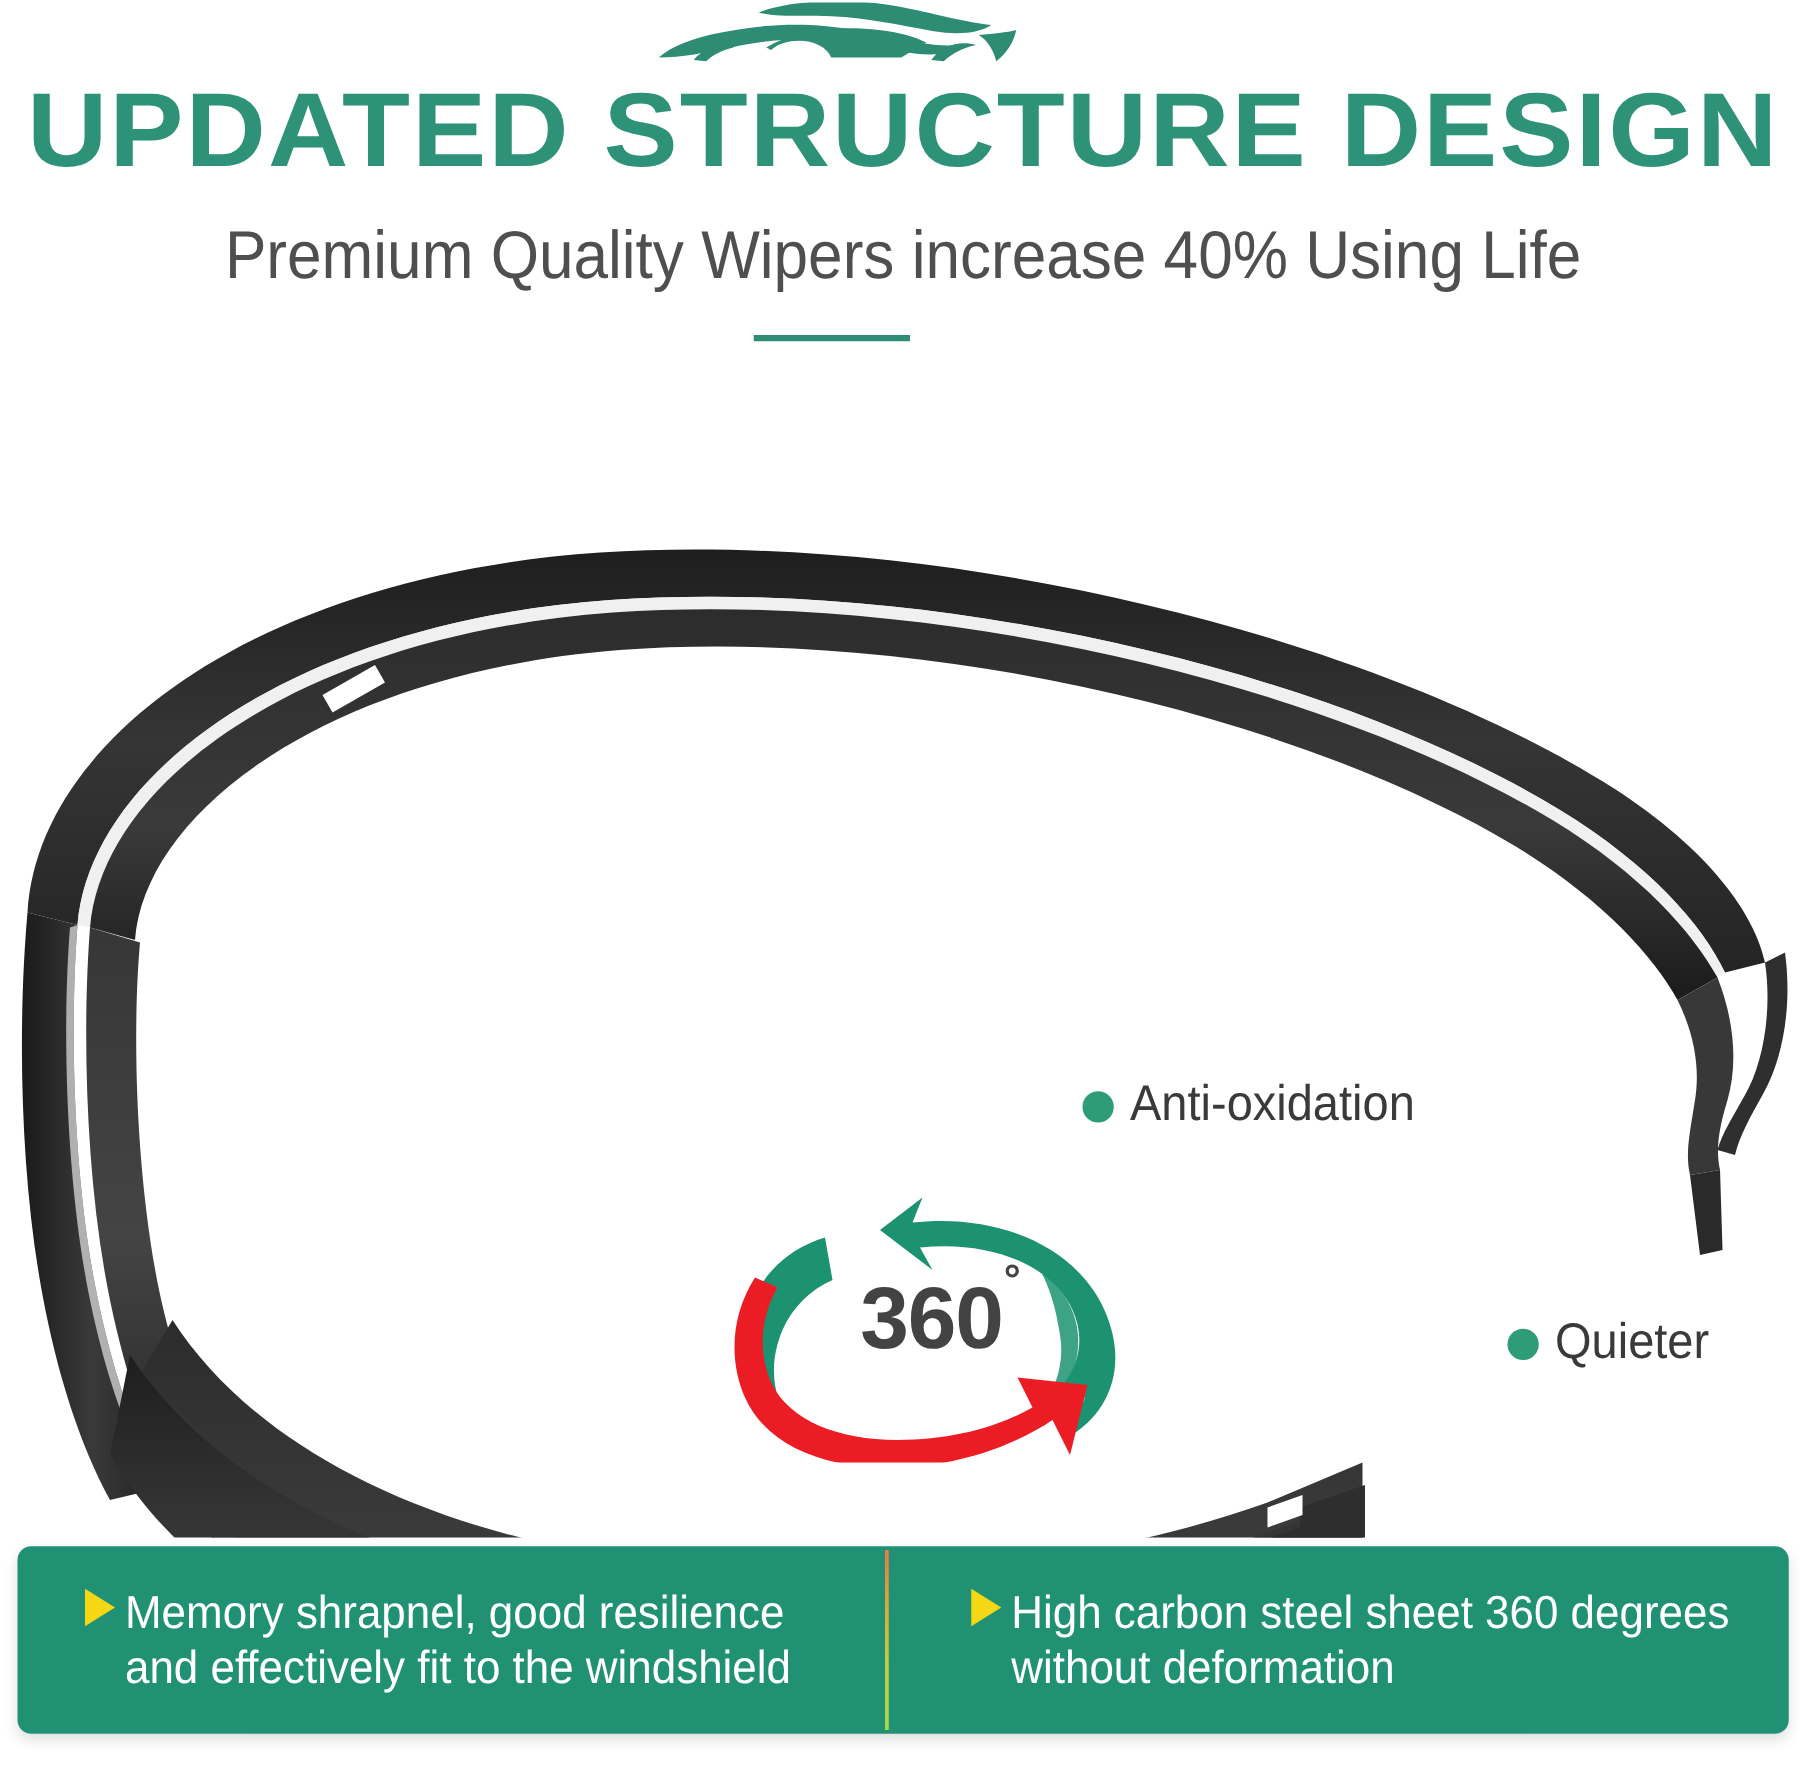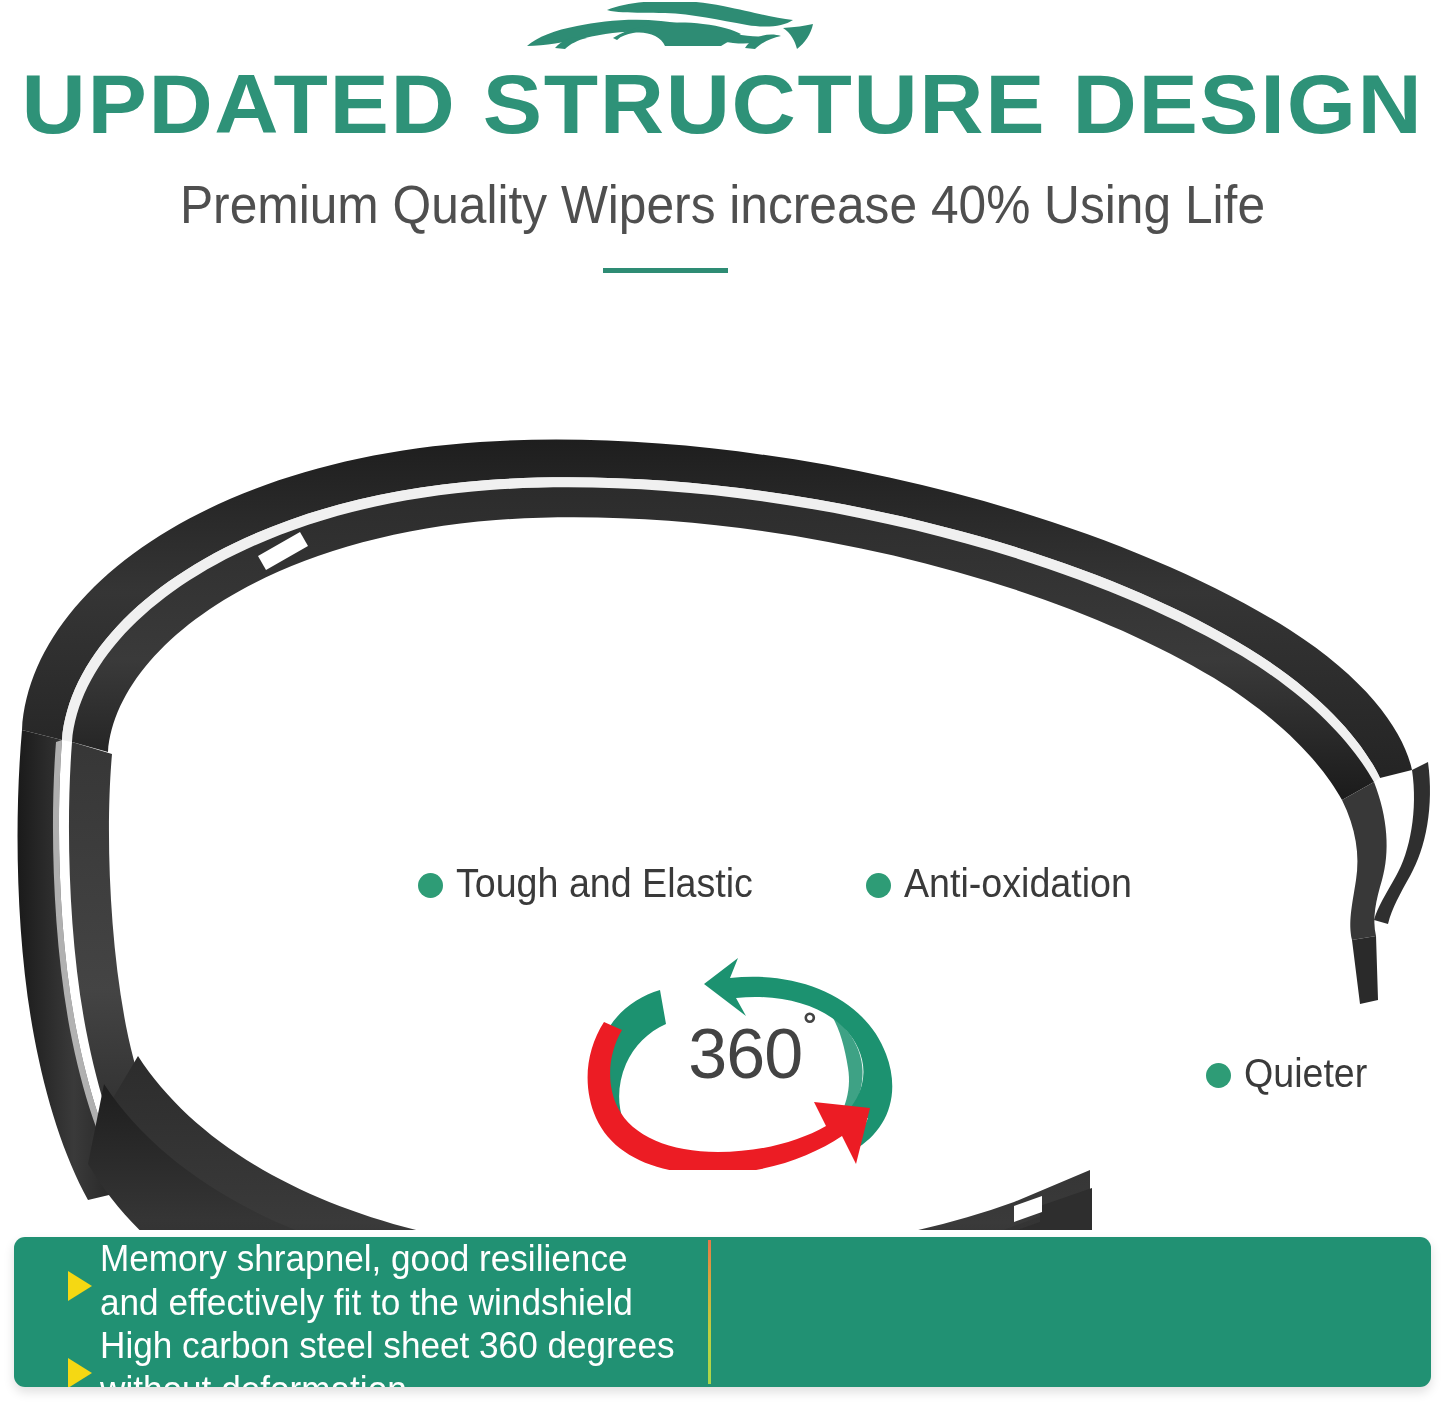--- a/index.html
+++ b/index.html
@@ -134,21 +134,21 @@
   #badge-text {
     position: absolute;
     left: 0; top: 0;
     width: 360px; height: 220px;
     display: flex;
     align-items: center;
     justify-content: center;
   }
   #badge-text .num {
     font-family: "Liberation Sans", sans-serif;
-    font-weight: normal;
+    font-weight: bold;
     font-size: 70px;
     color: #434343;
     letter-spacing: -1px;
     position: relative;
     left: 2px;
     top: -6px;
   }
   #badge-text .deg {
     font-family: "Liberation Sans", sans-serif;
     font-weight: bold;
@@ -164,21 +164,20 @@
     position: absolute;
     left: 14px;
     top: 1237px;
     width: 1417px;
     height: 150px;
     display: flex;
     border-radius: 11px;
     background: #219173;
     box-shadow: 0 5px 11px rgba(0,0,0,0.13);
     overflow: hidden;
-    flex-direction: column;
   }
   .banner {
     flex: 1 1 50%;
     display: flex;
     align-items: center;
     padding: 0 0 0 54px;
     box-sizing: border-box;
   }
   .banner .tri {
     width: 0;
@@ -344,24 +343,20 @@
              C 1426 548 1434 506 1428 462 Z" fill="#2F2F2F"></path>
     <path d="M 1342 500
              C 1356 528 1360 556 1356 580
              C 1352 606 1348 622 1352 640
              L 1376 636
              C 1372 618 1376 600 1382 580
              C 1390 552 1388 518 1374 482 Z" fill="#383838"></path>
     <path d="M 1352 640 L 1376 636 L 1378 700 L 1360 704 Z" fill="#2A2A2A"></path>
   </svg>
 
-  <div class="feature" id="feature-tough">
-    <span class="dot"></span>
-    <span class="txt">Tough and Elastic</span>
-  </div>
 
   <div class="feature" id="feature-anti">
     <span class="dot"></span>
     <span class="txt">Anti-oxidation</span>
   </div>
 
 
   <div class="feature" id="feature-quiet">
     <span class="dot"></span>
     <span class="txt">Quieter</span>

